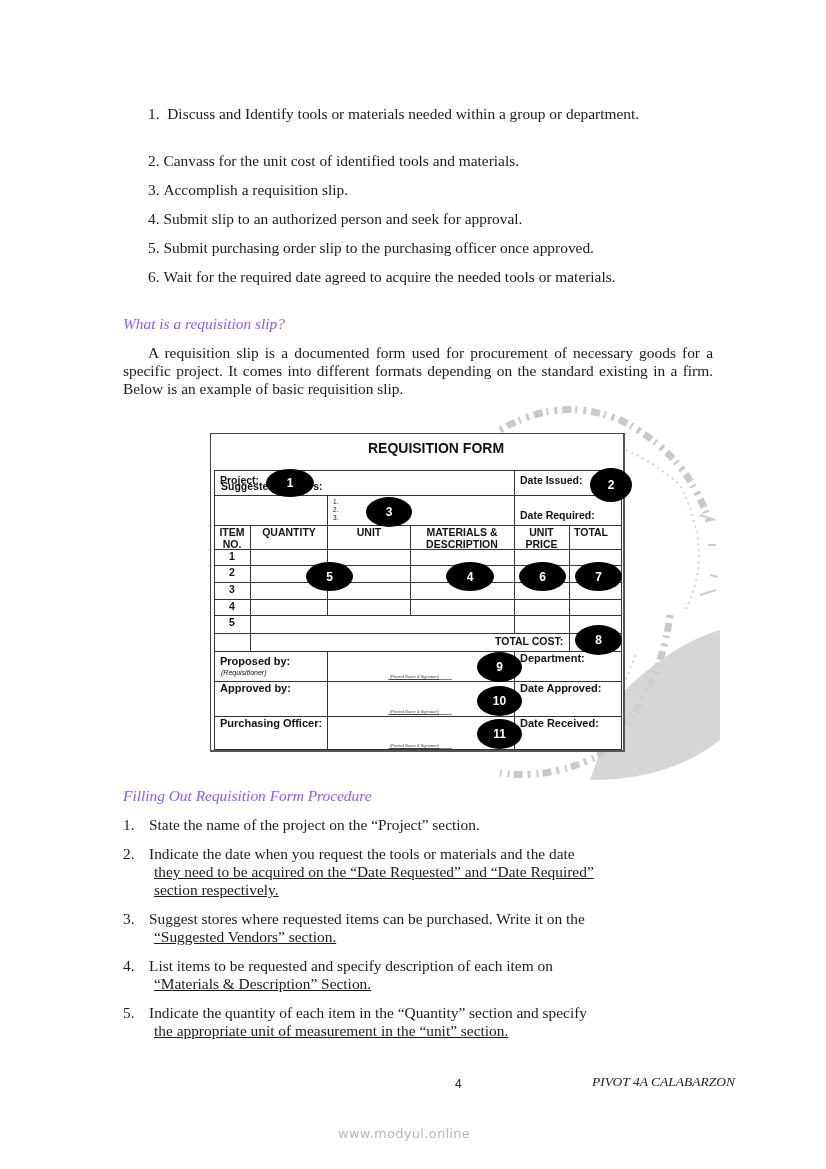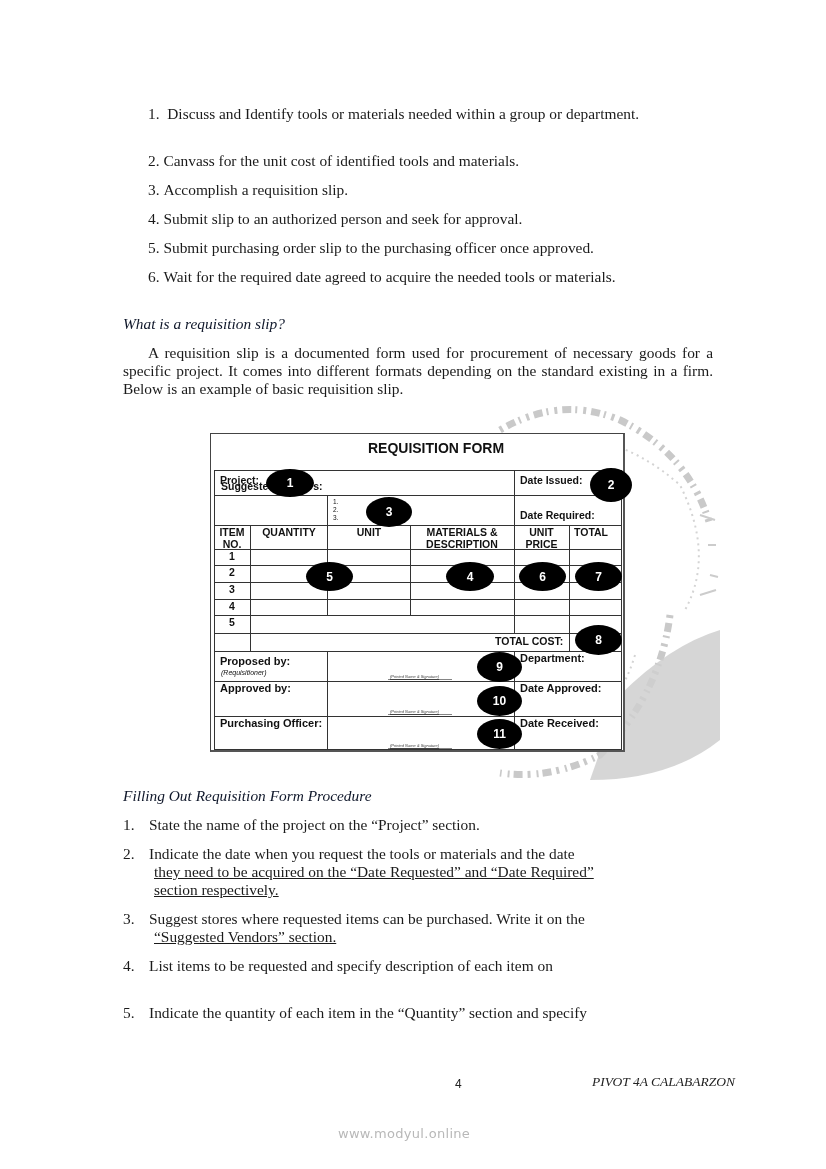--- a/index.html
+++ b/index.html
@@ -1,20 +1,20 @@
 <!DOCTYPE html>
 <html><head>
 <meta charset="utf-8">
 <style>
   html, body { margin: 0; padding: 0; background: #ffffff; }
   body { width: 826px; height: 1169px; position: relative; overflow: hidden; color: #1a1a1a; }
 
   .para { position: absolute; left: 123px; width: 590px; font-family: "Liberation Serif", serif; font-size: 15.4px; line-height: 18px; text-align: justify; color: #1a1a1a; }
   .para .indent { display: inline-block; width: 25px; }
-  .heading-italic { position: absolute; left: 123px; font-family: "Liberation Serif", serif; font-style: italic; font-size: 15.4px; color: #0f172a; }
+  .heading-italic { position: absolute; left: 123px; font-family: "Liberation Serif", serif; font-style: italic; font-size: 15.4px; color: #8b5cf6; }
 
   .proc-item { position: absolute; left: 123px; width: 600px; font-family: "Liberation Serif", serif; font-size: 15.4px; line-height: 18px; color: #1a1a1a; }
   .proc-item .num { position: absolute; left: 0; top: 0; }
   .proc-item .txt { margin-left: 26px; }
   .proc-item .cont { padding-left: 5px; display: block; text-decoration: underline; }
 
   
   .seal { position: absolute; left: 470px; top: 395px; width: 250px; height: 385px; pointer-events: none; }
 
   
@@ -167,24 +167,26 @@
   <span class="num">3.</span>
   <div class="txt">
     <span>Suggest stores where requested items can be purchased. Write it on the</span>
     <span class="cont">“Suggested Vendors” section.</span>
   </div>
 </div>
 <div class="proc-item" style="top:957px;">
   <span class="num">4.</span>
   <div class="txt">
     <span>List items to be requested and specify description of each item on</span>
+    <span class="cont">“Materials &amp; Description” Section.</span>
   </div>
 </div>
 <div class="proc-item" style="top:1004px;">
   <span class="num">5.</span>
   <div class="txt">
     <span>Indicate the quantity of each item in the “Quantity” section and specify</span>
+    <span class="cont">the appropriate unit of measurement in the “unit” section.</span>
   </div>
 </div>
 
 <div class="footer-page">4</div>
 <div class="footer-brand">PIVOT 4A CALABARZON</div>
 <div class="site">www.modyul.online</div>
 
 </body></html>

